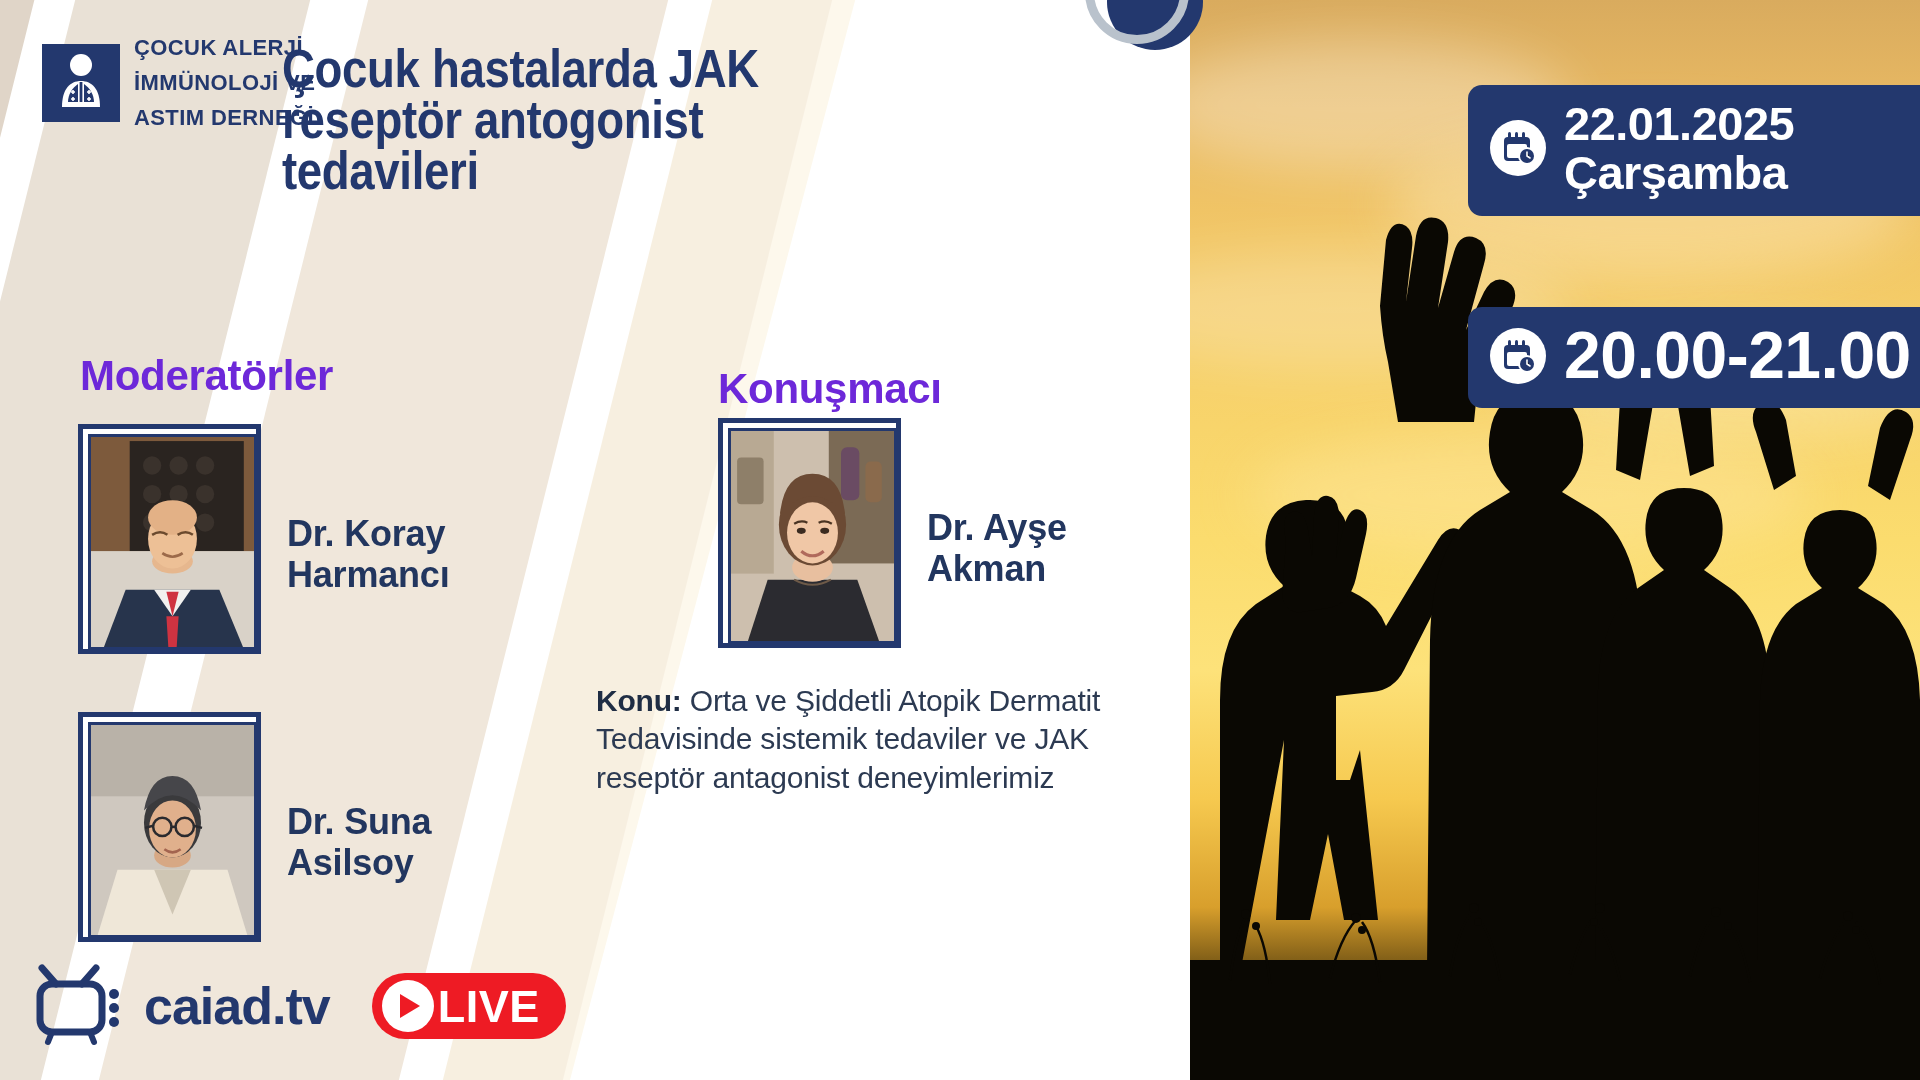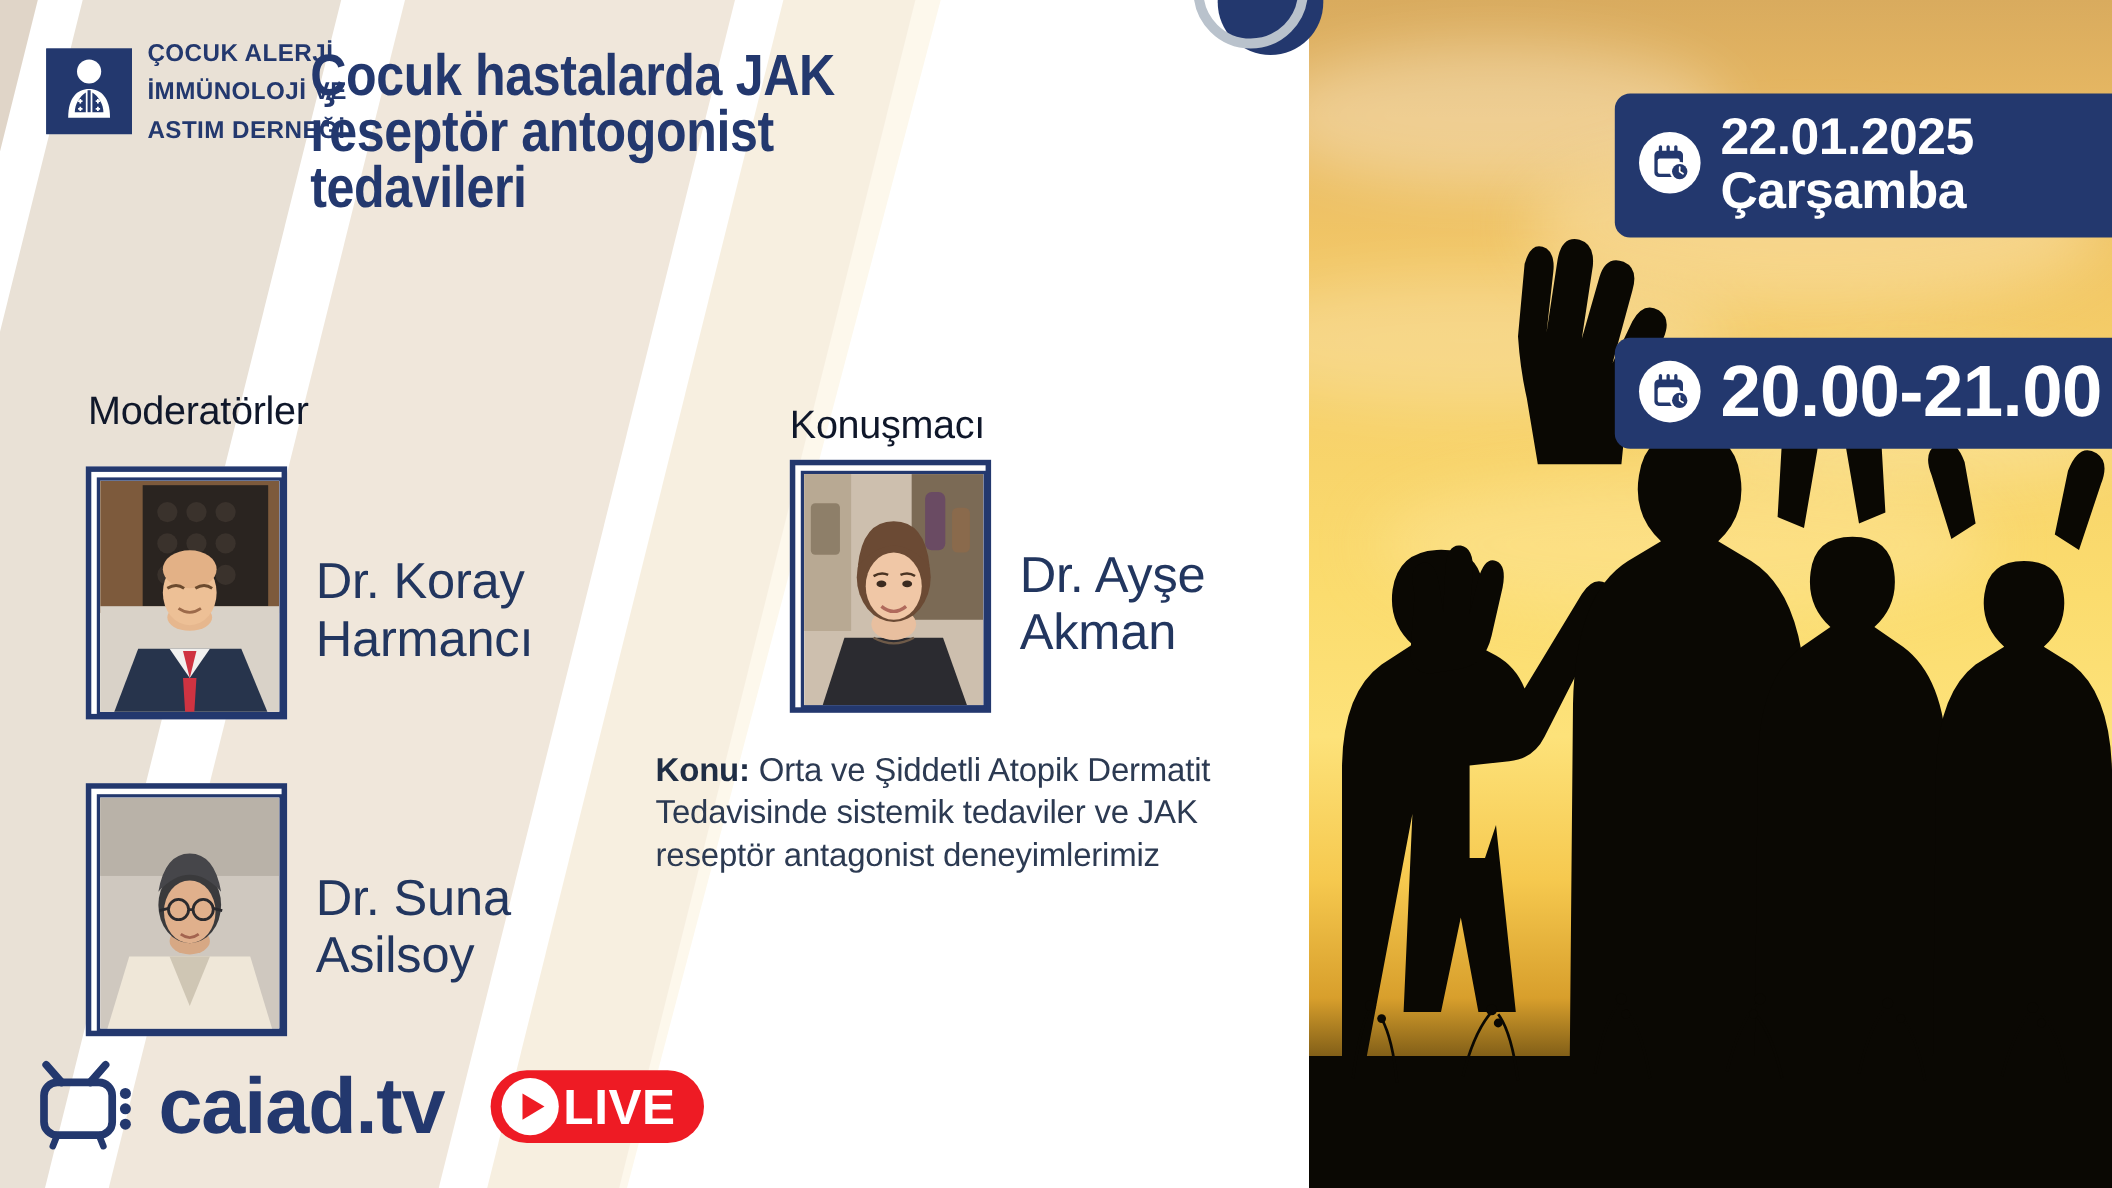--- a/index.html
+++ b/index.html
@@ -47,56 +47,56 @@
   .title{
     position:absolute;left:282px;top:44px;width:700px;
     color:#23386e;font-weight:bold;line-height:.96;
     font-size:53px;letter-spacing:-.4px;
     transform:scaleX(.86);transform-origin:left top;
     font-family:"Liberation Sans",sans-serif;
   }
 
   
   .sec-head{
-    position:absolute;color:#0f172a;font-weight:normal;font-size:36px;
+    position:absolute;color:#6d28d9;font-weight:bold;font-size:42px;
     letter-spacing:-.3px;
   }
   .mods-head{left:80px;top:352px;}
   .spk-head{left:718px;top:365px;}
 
   
   .person{position:absolute;display:flex;align-items:center;}
   .frame{
     width:183px;height:230px;border:5px solid #23386e;background:#fff;
     padding:5px;box-sizing:border-box;flex:0 0 auto;
   }
   .frame-inner{width:100%;height:100%;border:3px solid #23386e;overflow:hidden;position:relative;}
   .pname{
-    color:#22365f;font-weight:normal;font-size:46px;line-height:1.13;
+    color:#22365f;font-weight:bold;font-size:36px;line-height:1.13;
     margin-left:26px;letter-spacing:-.2px;white-space:pre-line;margin-top:32px;
   }
   .p-mod1{left:78px;top:424px;}
   .p-mod2{left:78px;top:712px;}
   .p-spk{left:718px;top:418px;justify-content:flex-end;}
 
   
   .ph{position:absolute;inset:0;}
 
   
   .konu{
     position:absolute;left:596px;top:682px;width:600px;
     color:#2c3a52;font-size:30px;line-height:1.28;letter-spacing:-.2px;
   }
   .konu b{color:#1f2d44;font-weight:bold;}
 
   
   .brand{position:absolute;left:34px;top:962px;display:flex;align-items:center;gap:14px;}
   .tv-icon{width:96px;height:88px;flex:0 0 auto;}
   .brand-text{
-    color:#23386e;font-weight:bold;font-size:72px;letter-spacing:-1px;
+    color:#23386e;font-weight:bold;font-size:52px;letter-spacing:-1px;
     font-family:"Liberation Sans",sans-serif;line-height:1;
   }
   .live{
     display:flex;align-items:center;gap:4px;background:#ee1b24;
     border-radius:40px;padding:7px 26px 7px 10px;margin-left:28px;
   }
   .live-play{
     width:52px;height:52px;border-radius:50%;background:#fff;
     display:flex;align-items:center;justify-content:center;flex:0 0 auto;
   }

